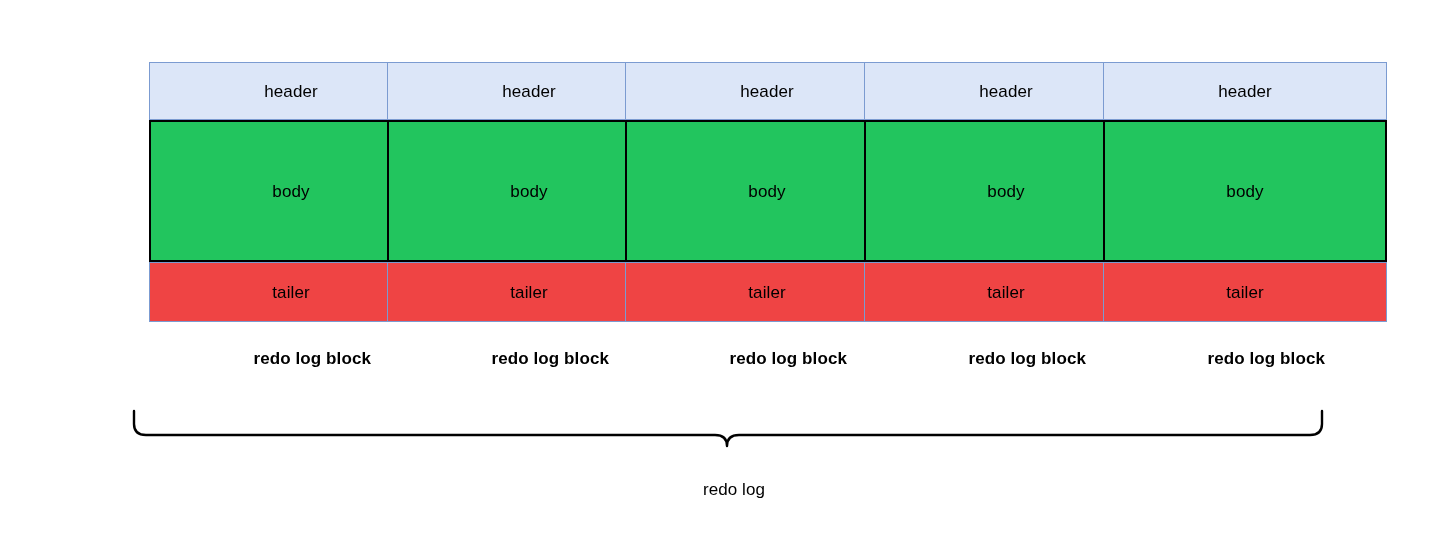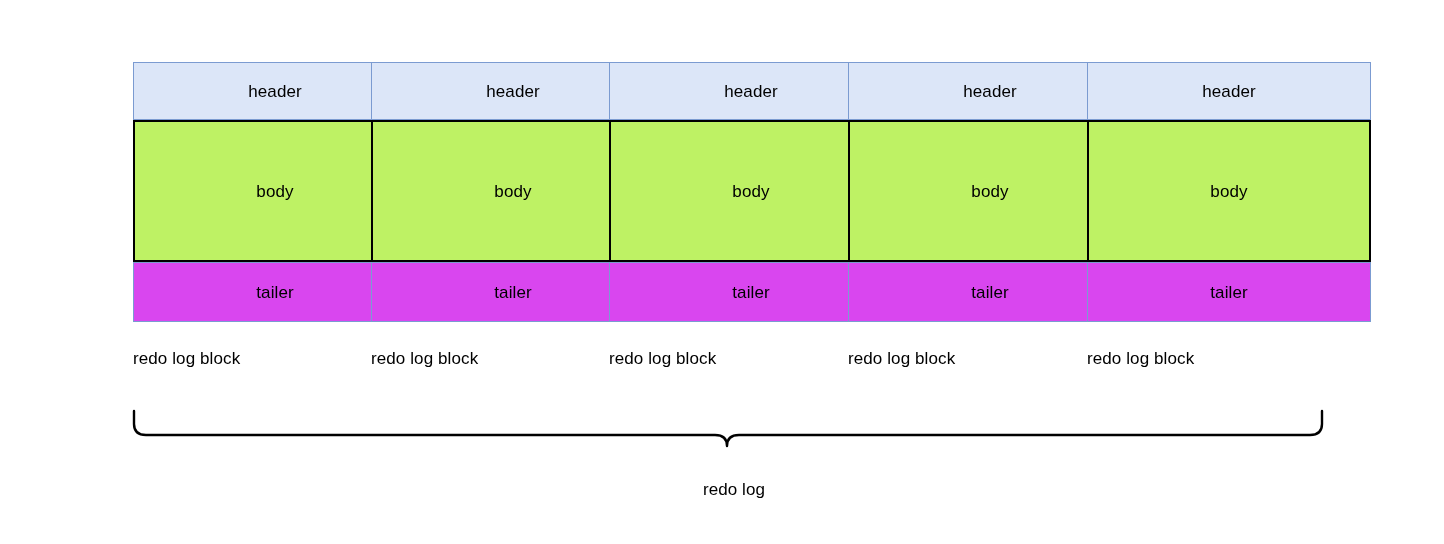--- a/index.html
+++ b/index.html
@@ -35,61 +35,62 @@
 
   .block-col {
     position: absolute;
     top: 0;
     width: 238px;
     height: 260px;
   }
 
   .cell {
     position: absolute;
-    left: 0;
+    left: 16px;
     width: 284px;
     box-sizing: border-box;
     display: flex;
     align-items: center;
     justify-content: center;
     font-size: 17px;
     line-height: 1;
     letter-spacing: 0.1px;
   }
 
   .cell-header {
     top: 0;
     height: 58px;
     background: #dce6f8;
     border: 1.6px solid #7b9bd1;
   }
 
   .cell-body {
     top: 58px;
     height: 142px;
-    background: #bef264;
+    background: #22c55e;
     border: 2.2px solid #000000;
   }
 
   .cell-tailer {
     top: 200px;
     height: 60px;
-    background: #d946ef;
+    background: #ef4444;
     border: 1.6px solid #7b9bd1;
   }
 
   
   .block-caption {
     position: absolute;
     top: 350px;
     width: 238px;
-    text-align: left;
+    text-align: right;
     font-size: 17px;
     line-height: 1;
     letter-spacing: 0.1px;
+    font-weight: bold;
   }
 
   
   .brace-wrap {
     position: absolute;
     left: 120px;
     top: 400px;
     width: 1215px;
     height: 48px;
   }

